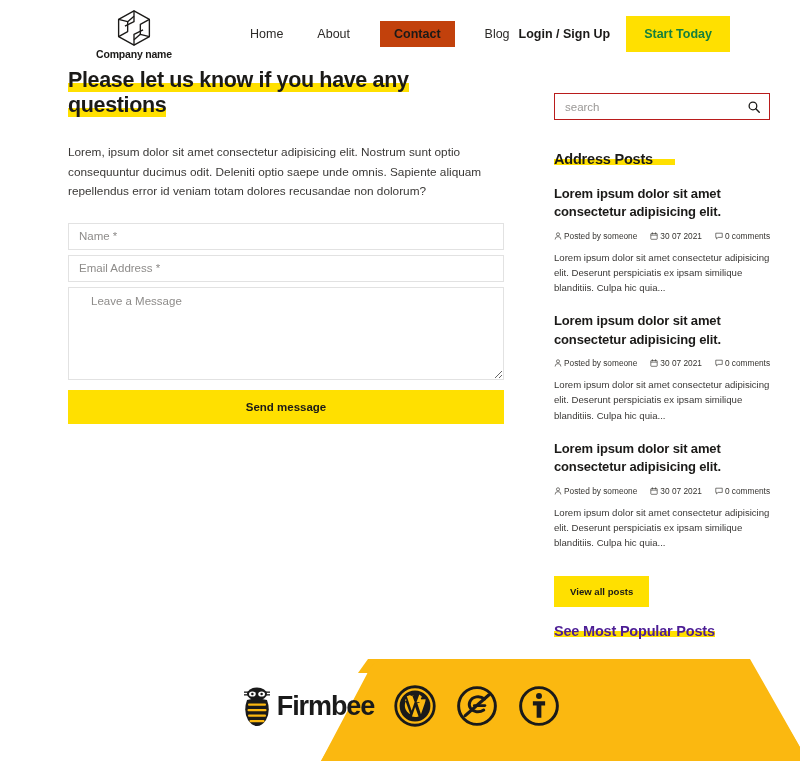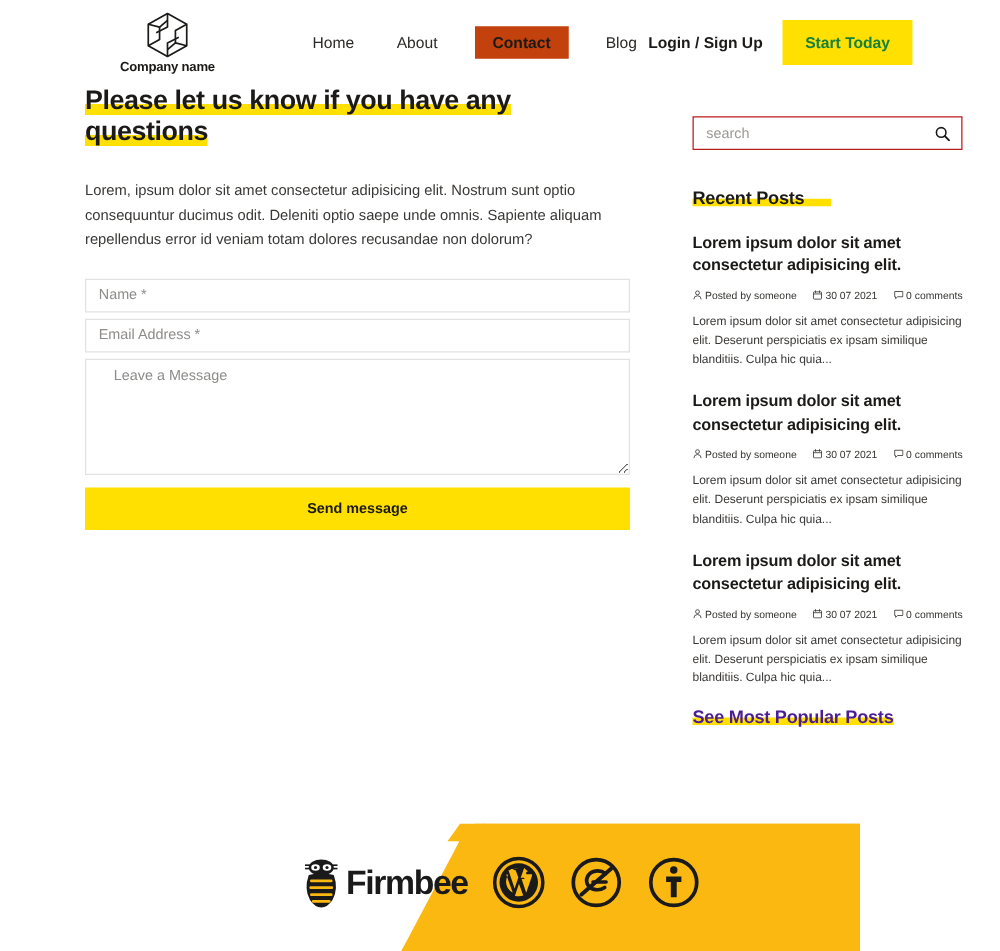--- a/index.html
+++ b/index.html
@@ -272,21 +272,21 @@
     background: #FFE000;
     z-index: -1;
   }
   .popular-heading span { position: relative; z-index: 1; }
 
   
   .footer {
     position: absolute;
     left: 0;
     bottom: 0;
-    width: 688px;
+    width: 800px;
     height: 110px;
     overflow: hidden;
     pointer-events: none;
     padding-left: 48px;
   }
   .footer svg { display: block; }
   .footer-logos {
     position: absolute;
     left: 0;
     top: 0;
@@ -363,21 +363,21 @@
       <input class="search-input" type="text" placeholder="search" style="">
       <button class="search-btn">
         <svg width="12" height="12" viewBox="0 0 16 16">
           <circle cx="6.6" cy="6.6" r="5.1" fill="none" stroke="#1b1a18" stroke-width="1.7"></circle>
           <line x1="10.4" y1="10.4" x2="15" y2="15" stroke="#1b1a18" stroke-width="1.9" stroke-linecap="round"></line>
         </svg>
       </button>
     </div>
 
     <div>
-      <h2 class="side-heading"><span>Recent Posts</span></h2>
+      <h2 class="side-heading"><span>Address Posts</span></h2>
     </div>
 
     <div class="post">
       <div class="post-title">Lorem ipsum dolor sit amet consectetur adipisicing elit.</div>
       <div class="post-meta">
         <span class="meta-item">
           <svg width="8" height="8" viewBox="0 0 16 16">
             <circle cx="8" cy="4.6" r="3.1" fill="none" stroke="#35332f" stroke-width="1.3"></circle>
             <path d="M2.2 15 a5.8 5.8 0 0 1 11.6 0" fill="none" stroke="#35332f" stroke-width="1.3"></path>
           </svg>
@@ -453,20 +453,23 @@
         <span class="meta-item">
           <svg width="8" height="8" viewBox="0 0 16 16">
             <path d="M1.5 2.4 h13 v8.4 h-8.3 l-3.3 3 v-3 h-1.4 z" fill="none" stroke="#35332f" stroke-width="1.3" stroke-linejoin="round"></path>
           </svg>
           <span>0 comments</span>
         </span>
       </div>
       <p class="post-excerpt">Lorem ipsum dolor sit amet consectetur adipisicing elit. Deserunt perspiciatis ex ipsam similique blanditiis. Culpa hic quia...</p>
     </div>
 
+    <div>
+      <button class="btn-viewall">View all posts</button>
+    </div>
 
     <div>
       <h2 class="popular-heading"><span>See Most Popular Posts</span></h2>
     </div>
   </div>
 </div>
 
 <div class="footer">
   <svg width="800" height="110" viewBox="0 0 800 110">
     <path d="M320 8 Q322 8 318 8 L700 8 L760 110 L273 110 Z

